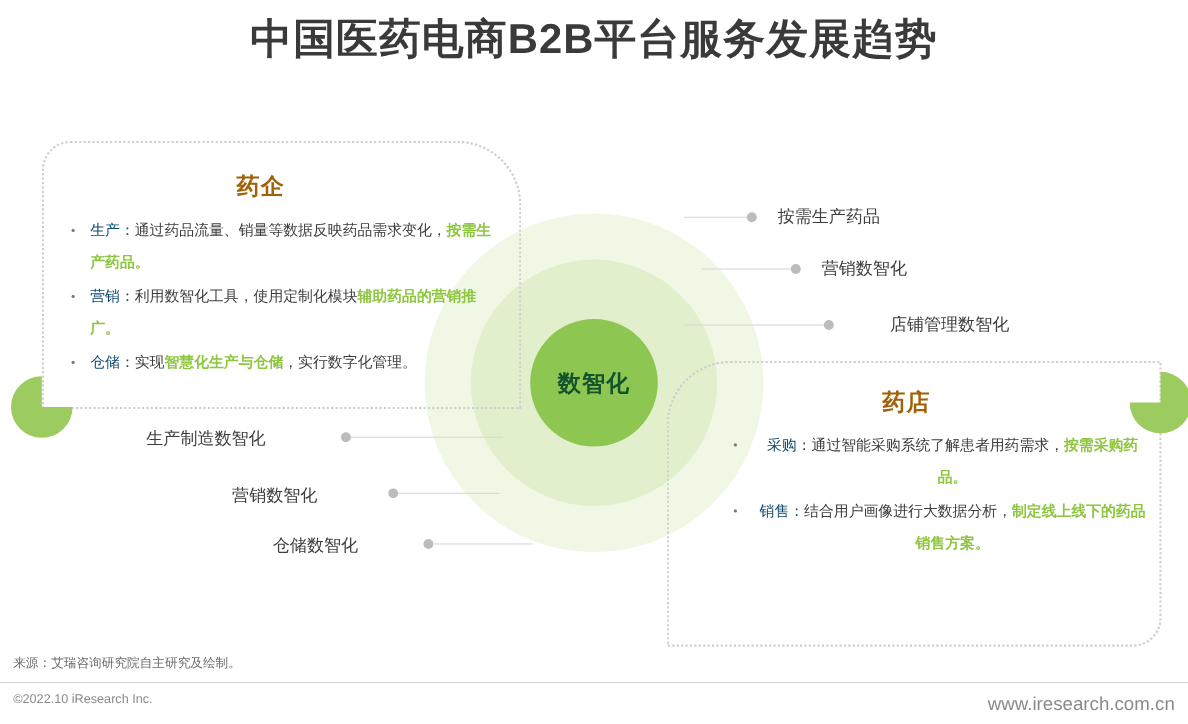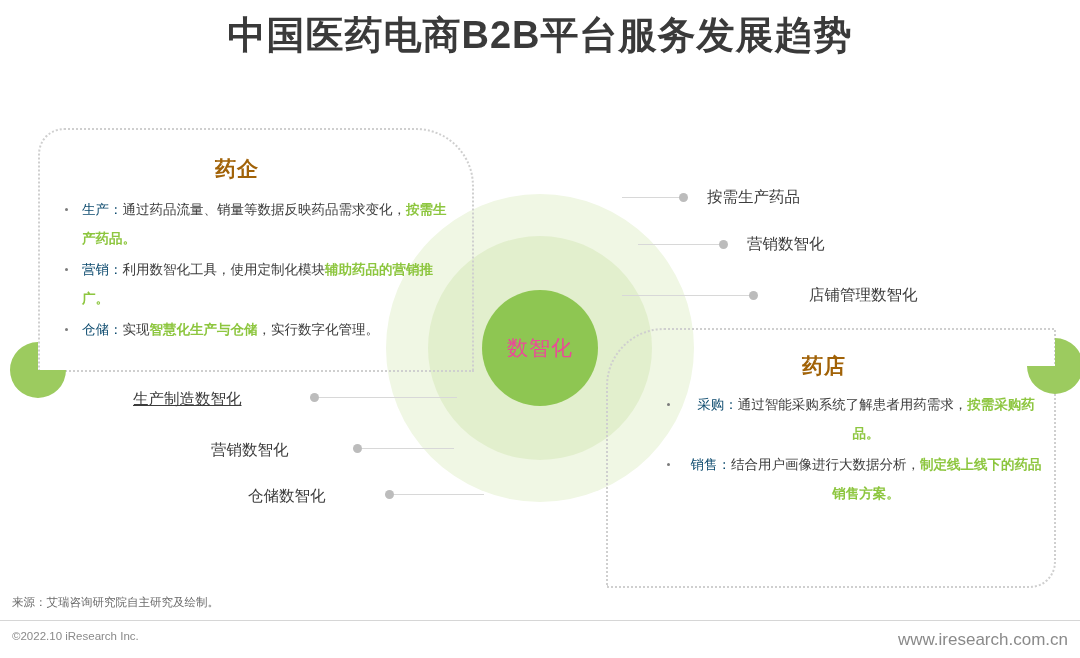--- a/index.html
+++ b/index.html
@@ -22,21 +22,21 @@
   }
 
   
   .ring{position:absolute;border-radius:50%;}
   .ring-outer{left:386px;top:194px;width:308px;height:308px;background:#f0f7e4;}
   .ring-mid{left:428px;top:236px;width:224px;height:224px;background:#e2efcd;}
   .ring-inner{left:482px;top:290px;width:116px;height:116px;background:#8ec652;}
   .ring-label{
     position:absolute;left:482px;top:290px;width:116px;height:116px;
     display:flex;align-items:center;justify-content:center;
-    color:#ec4899;font-size:21px;font-weight:normal;letter-spacing:1px;
+    color:#14532d;font-size:21px;font-weight:bold;letter-spacing:1px;
   }
 
   
   .panel{
     position:absolute;
     border:2px dotted #cfcfcf;
     box-sizing:border-box;
   }
   .panel-left{
     left:38px;top:128px;width:436px;height:244px;
@@ -155,21 +155,21 @@
   <div class="conn-label" style="left:707px;top:187px;">按需生产药品</div>
 
   <div class="conn-line" style="left:638px;top:244px;width:82px;"></div>
   <div class="conn-dot" style="left:719px;top:240px;"></div>
   <div class="conn-label" style="left:747px;top:234px;">营销数智化</div>
 
   <div class="conn-line" style="left:622px;top:295px;width:128px;"></div>
   <div class="conn-dot" style="left:749px;top:291px;"></div>
   <div class="conn-label" style="left:777px;top:285px;margin-left:32px;">店铺管理数智化</div>
 
-  <div class="conn-label" style="left:133px;top:389px;text-decoration:underline;">生产制造数智化</div>
+  <div class="conn-label" style="left:133px;top:389px;">生产制造数智化</div>
   <div class="conn-dot" style="left:310px;top:393px;"></div>
   <div class="conn-line" style="left:319px;top:397px;width:138px;"></div>
 
   <div class="conn-label" style="left:211px;top:440px;">营销数智化</div>
   <div class="conn-dot" style="left:353px;top:444px;"></div>
   <div class="conn-line" style="left:362px;top:448px;width:92px;"></div>
 
   <div class="conn-label" style="left:248px;top:486px;">仓储数智化</div>
   <div class="conn-dot" style="left:385px;top:490px;"></div>
   <div class="conn-line" style="left:394px;top:494px;width:90px;"></div>

